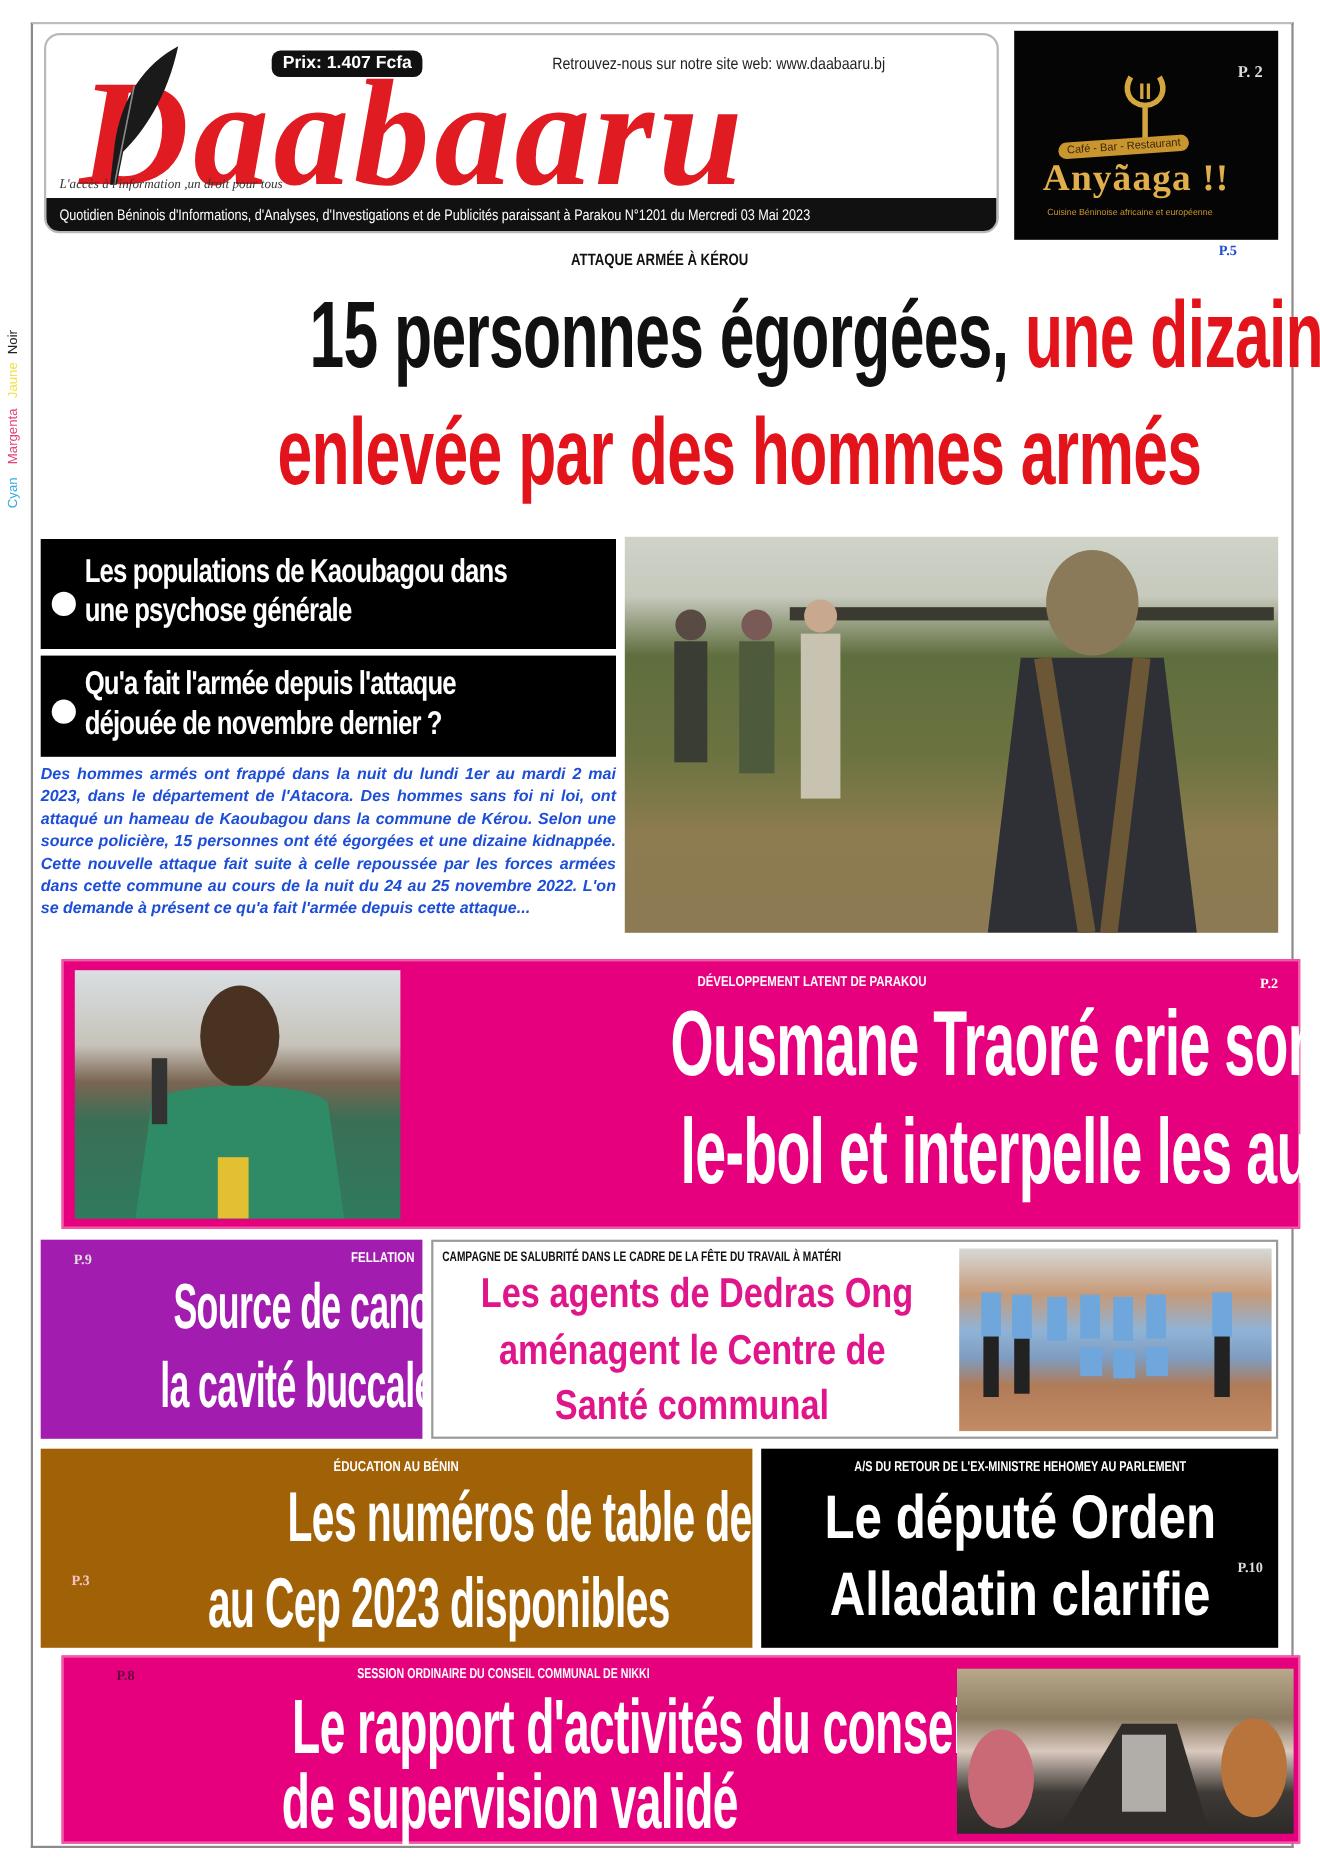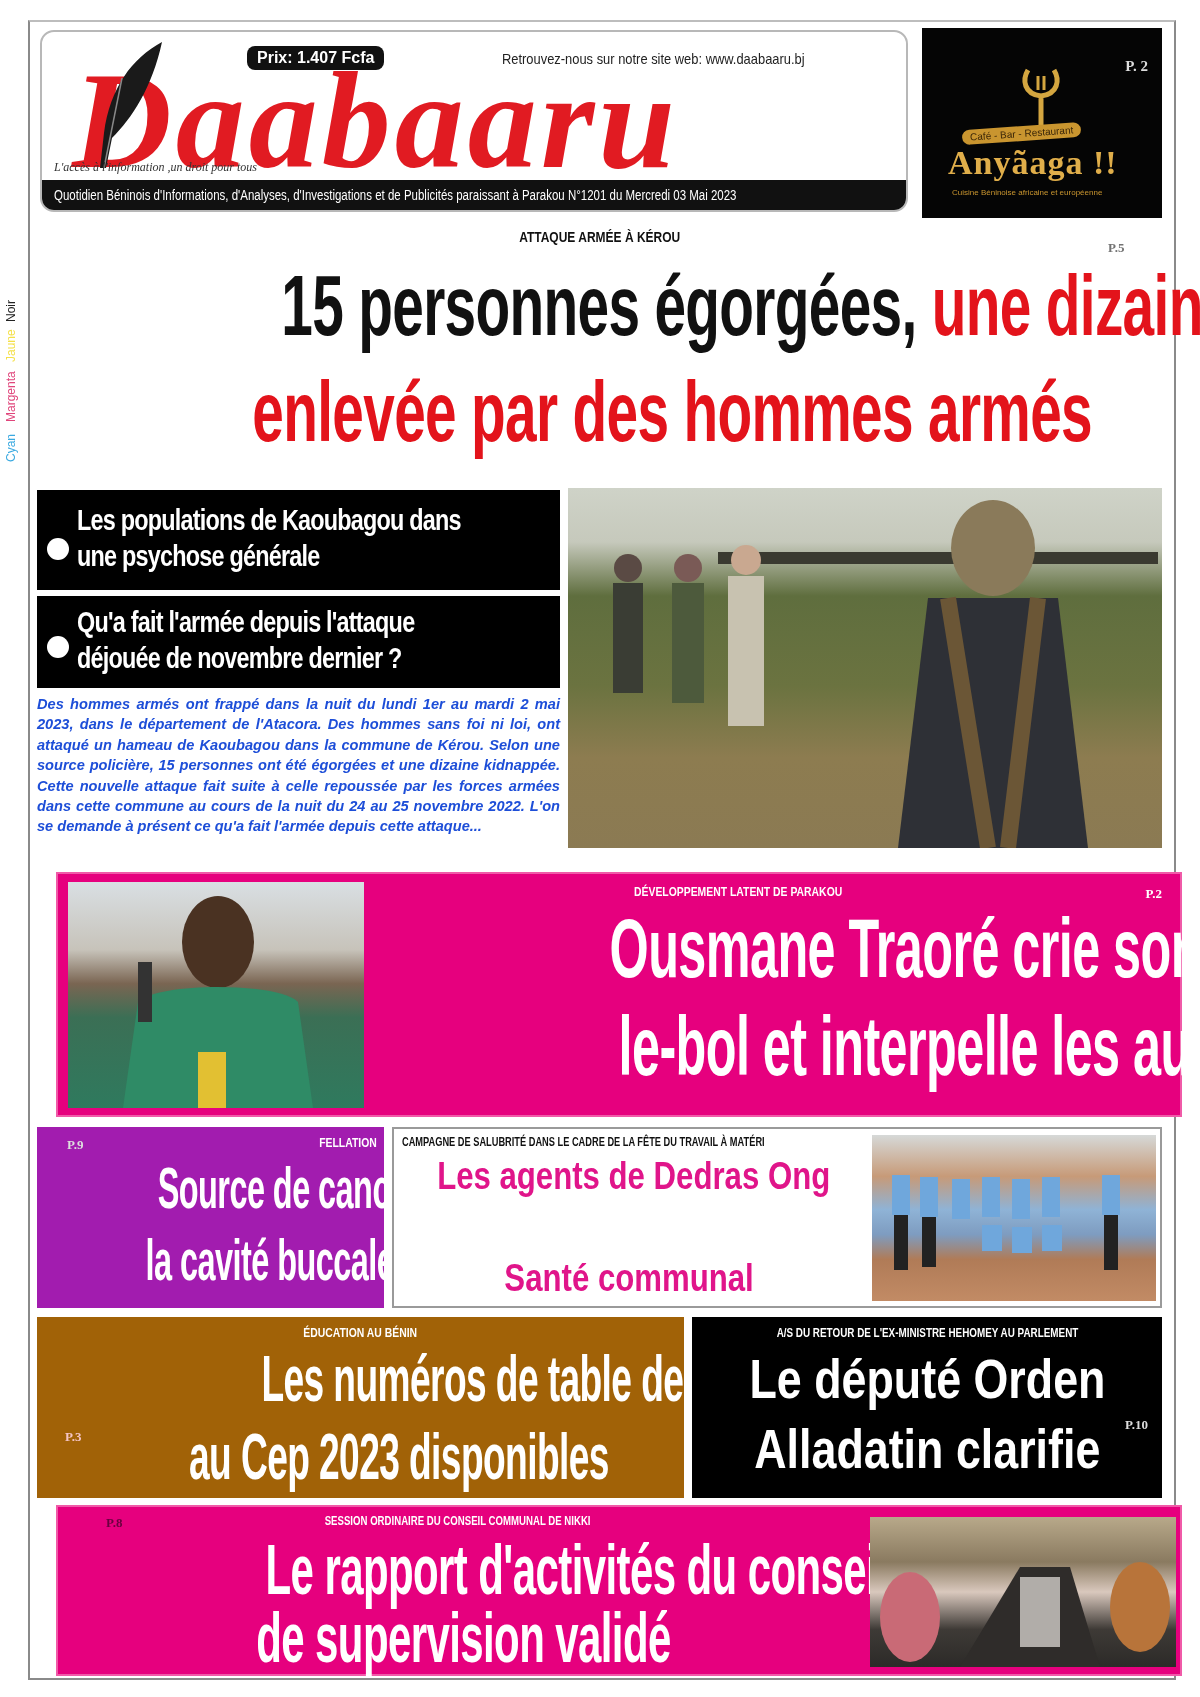--- a/index.html
+++ b/index.html
@@ -28,21 +28,21 @@
   #ad-fork { position: absolute; left: 96px; top: 38px; width: 46px; height: 62px; }
   #ad-sub { position: absolute; left: 40px; top: 98px; background: #c9952f; color: #3a2608; font-size: 10px; padding: 2px 8px; border-radius: 10px; transform: rotate(-4deg); white-space: nowrap; }
   #ad-name { position: absolute; left: 26px; top: 116px; font-family: "Liberation Serif", serif; font-weight: bold; font-size: 34px; color: #e0ae4a; letter-spacing: 1px; white-space: nowrap; }
   #ad-tag { position: absolute; left: 30px; top: 160px; font-size: 8px; color: #c9952f; white-space: nowrap; }
 
   
   .kicker { font-weight: bold; text-decoration: underline; text-underline-offset: 3px; }
   .pref { font-family: "Liberation Serif", serif; font-weight: bold; font-size: 13px; }
   #main-kicker { position: absolute; left: 0; width: 1200px; top: 228px; text-align: center; font-size: 15px; color: #111; }
   #main-kicker span { display: inline-block; transform: scaleX(0.8); }
-  #main-page { position: absolute; left: 1108px; top: 240px; color: #737373; }
+  #main-page { position: absolute; left: 1108px; top: 220px; color: #1d4ed8; }
   .huge { position: absolute; left: 36px; width: 1130px; text-align: center; font-weight: bold; font-size: 86px; line-height: 1; white-space: nowrap; }
   .huge span.inner { display: inline-block; transform: scaleX(0.66); transform-origin: center; }
   #headline-line1 { top: 262px; }
   #headline-line2 { top: 368px; }
   .black { color: #111; } .red { color: #e3131b; }
 
   
   .bullet-box { position: absolute; left: 37px; width: 523px; background: #000; color: #fff; }
   .bullet-box .dot { position: absolute; left: 10px; width: 22px; height: 22px; border-radius: 50%; background: #fff; }
   .bullet-box .txt { position: absolute; left: 40px; right: 6px; font-weight: bold; font-size: 30px; line-height: 36px; }
@@ -202,20 +202,21 @@
 <section id="fellation-box">
   <div id="fellation-page" class="pref">P.9</div>
   <div id="fellation-kicker" class="kicker"><span>FELLATION</span></div>
   <h3 id="fellation-line1" class="fell-line condensed"><span>Source de cancer de</span></h3>
   <h3 id="fellation-line2" class="fell-line condensed"><span>la cavité buccale ?</span></h3>
 </section>
 
 <section id="dedras-box">
   <div id="dedras-kicker" class="kicker"><span>CAMPAGNE DE SALUBRITÉ DANS LE CADRE DE LA FÊTE DU TRAVAIL À MATÉRI</span></div>
   <h3 id="dedras-line1" class="dedras-line"><span>Les agents de Dedras Ong</span></h3>
+  <h3 id="dedras-line2" class="dedras-line"><span>aménagent le Centre de</span></h3>
   <h3 id="dedras-line3" class="dedras-line"><span>Santé communal</span></h3>
   <div id="photo-dedras" class="photo">
     <svg width="284" height="166" viewBox="0 0 284 166">
       <g fill="#6fa7dc">
         <rect x="20" y="40" width="18" height="40"></rect>
           <rect x="48" y="42" width="18" height="40"></rect>
         <rect x="80" y="44" width="18" height="40"></rect>
           <rect x="110" y="42" width="18" height="40"></rect>
         <rect x="140" y="44" width="18" height="40"></rect>
           <rect x="170" y="42" width="18" height="40"></rect>

